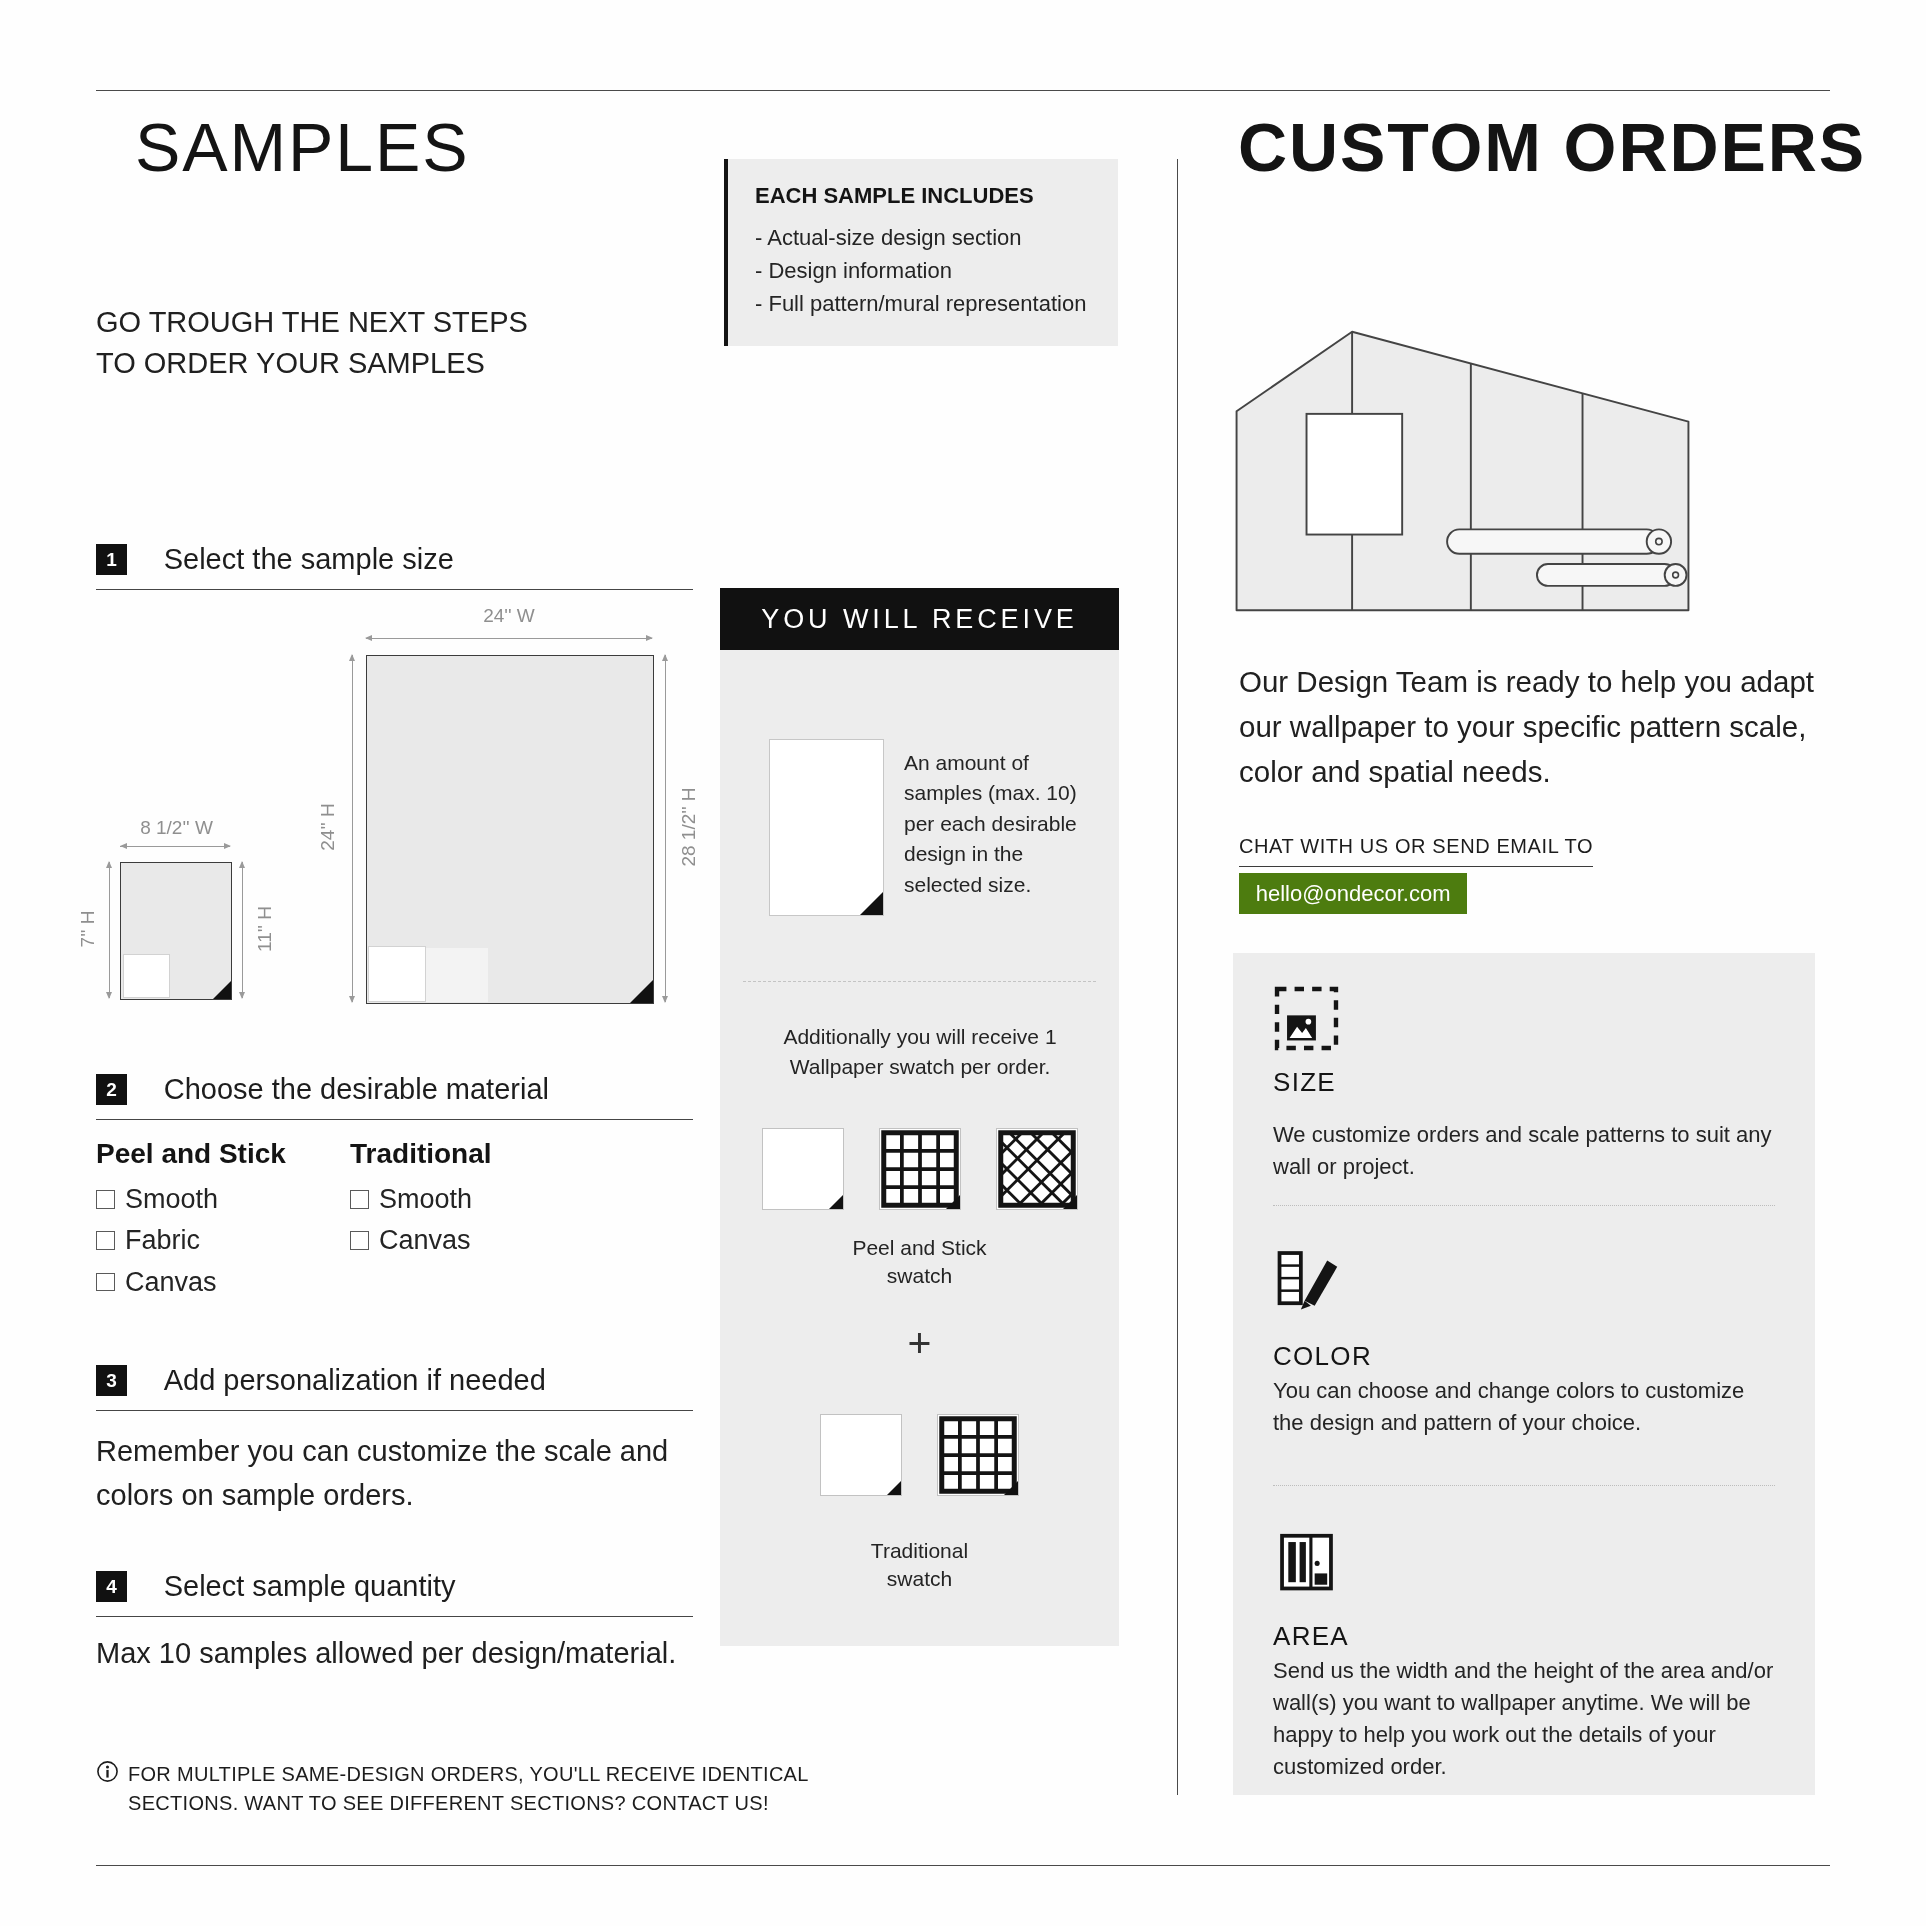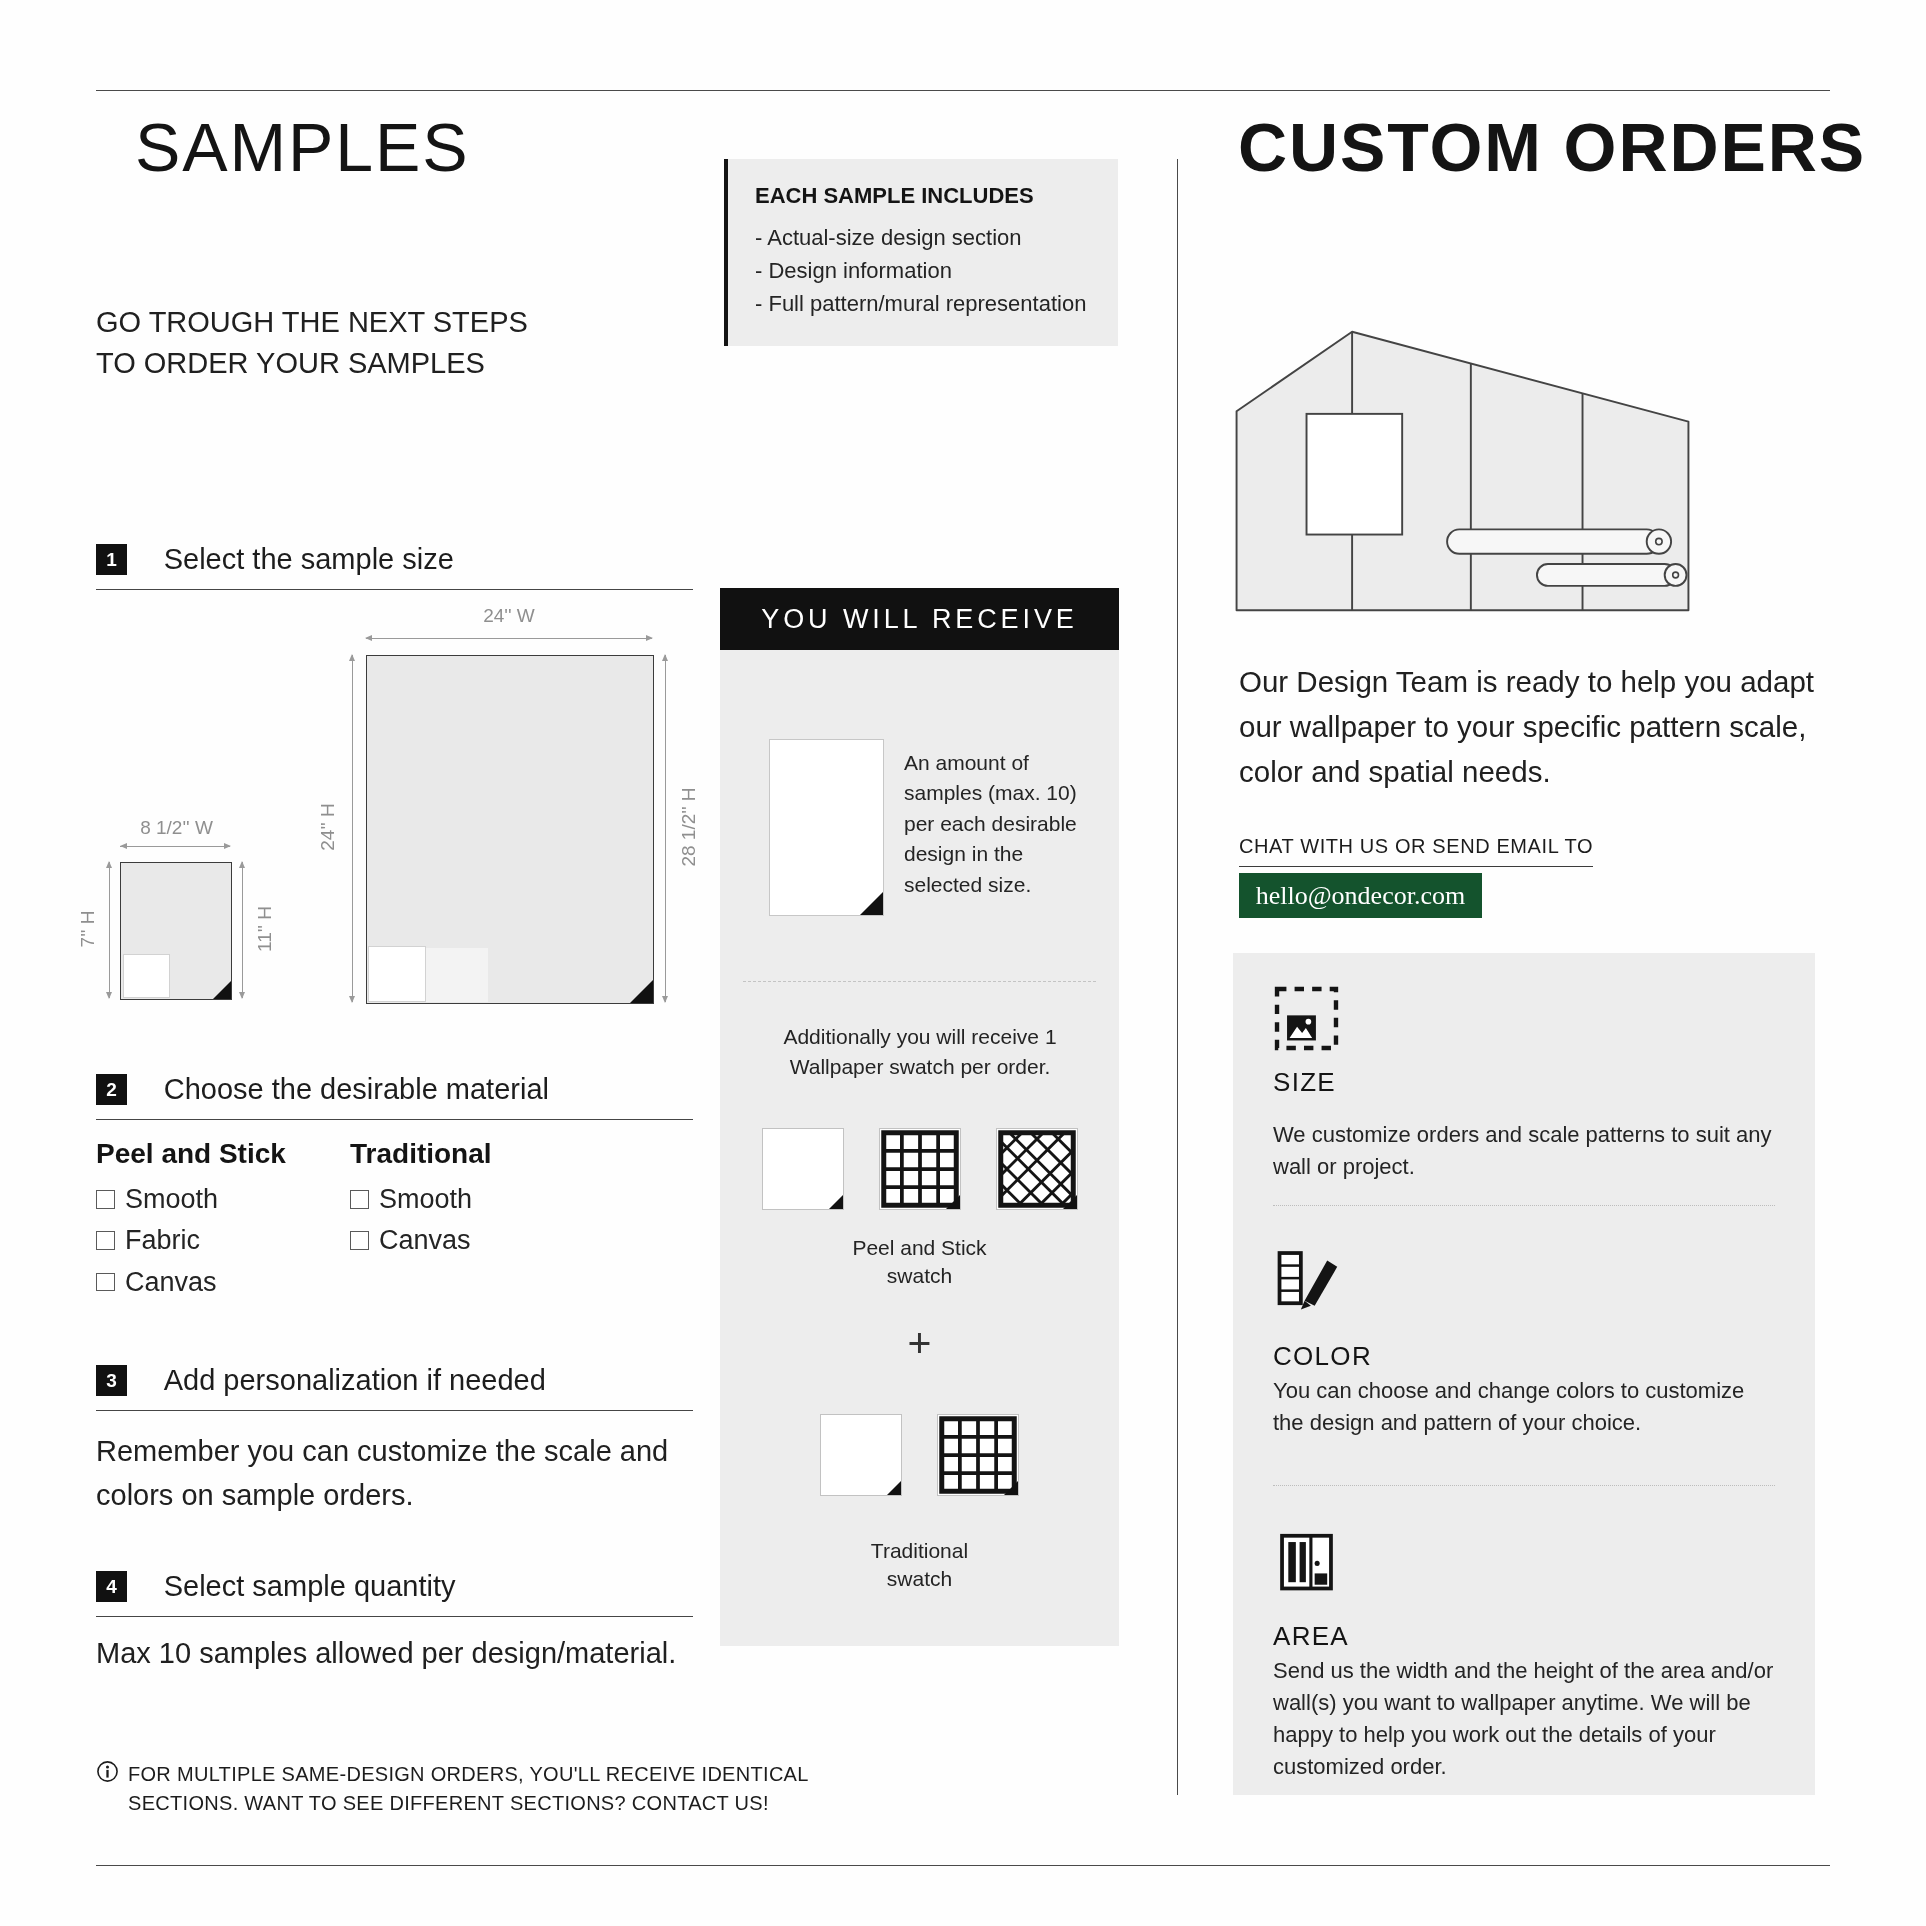--- a/index.html
+++ b/index.html
@@ -52,21 +52,21 @@
   .receive-text{position:absolute;font-size:21px;line-height:1.45;color:#242424;}
   .dashed-sep{position:absolute;border-top:1.3px dashed #c4c4c4;}
   .swatch-row{position:absolute;width:100%;display:flex;justify-content:center;gap:35px;}
   .swatch{position:relative;width:82px;height:82px;background:#fff;border:0.6px solid #c2c2c2;box-sizing:border-box;}
   .swatch svg{display:block;width:100%;height:100%;}
   .swatch-label{position:absolute;width:100%;text-align:center;font-size:21px;line-height:1.35;color:#242424;}
   .plus{position:absolute;width:100%;text-align:center;font-size:41px;font-weight:300;color:#333;}
   .col-divider{position:absolute;width:1.3px;background:#4a4a4a;}
   .chat-label{position:absolute;font-size:20px;letter-spacing:0.6px;color:#1c1c1c;
               border-bottom:1.3px solid #3c3c3c;padding-bottom:8px;}
-  .email-badge{position:absolute;background:#14532d;color:#fff;font-size:26px;padding:7.7px 16.7px;font-family:Liberation Serif, serif;}
+  .email-badge{position:absolute;background:#4d7c0f;color:#fff;font-size:22px;padding:7.7px 16.7px;}
   .custom-panel{position:absolute;background:#ededed;}
   .feature-title{position:absolute;font-size:26px;letter-spacing:1.3px;color:#141414;}
   .feature-text{position:absolute;width:507px;font-size:22px;line-height:1.45;color:#242424;}
   .dotted-sep{position:absolute;left:40px;right:40px;border-top:1.3px dotted #bdbdbd;}
   .inner-white{position:absolute;background:#fff;border:0.6px solid #d2d2d2;}
   .inner-light{position:absolute;background:#f3f3f3;}
 </style>
 </head>
 <body>
 

